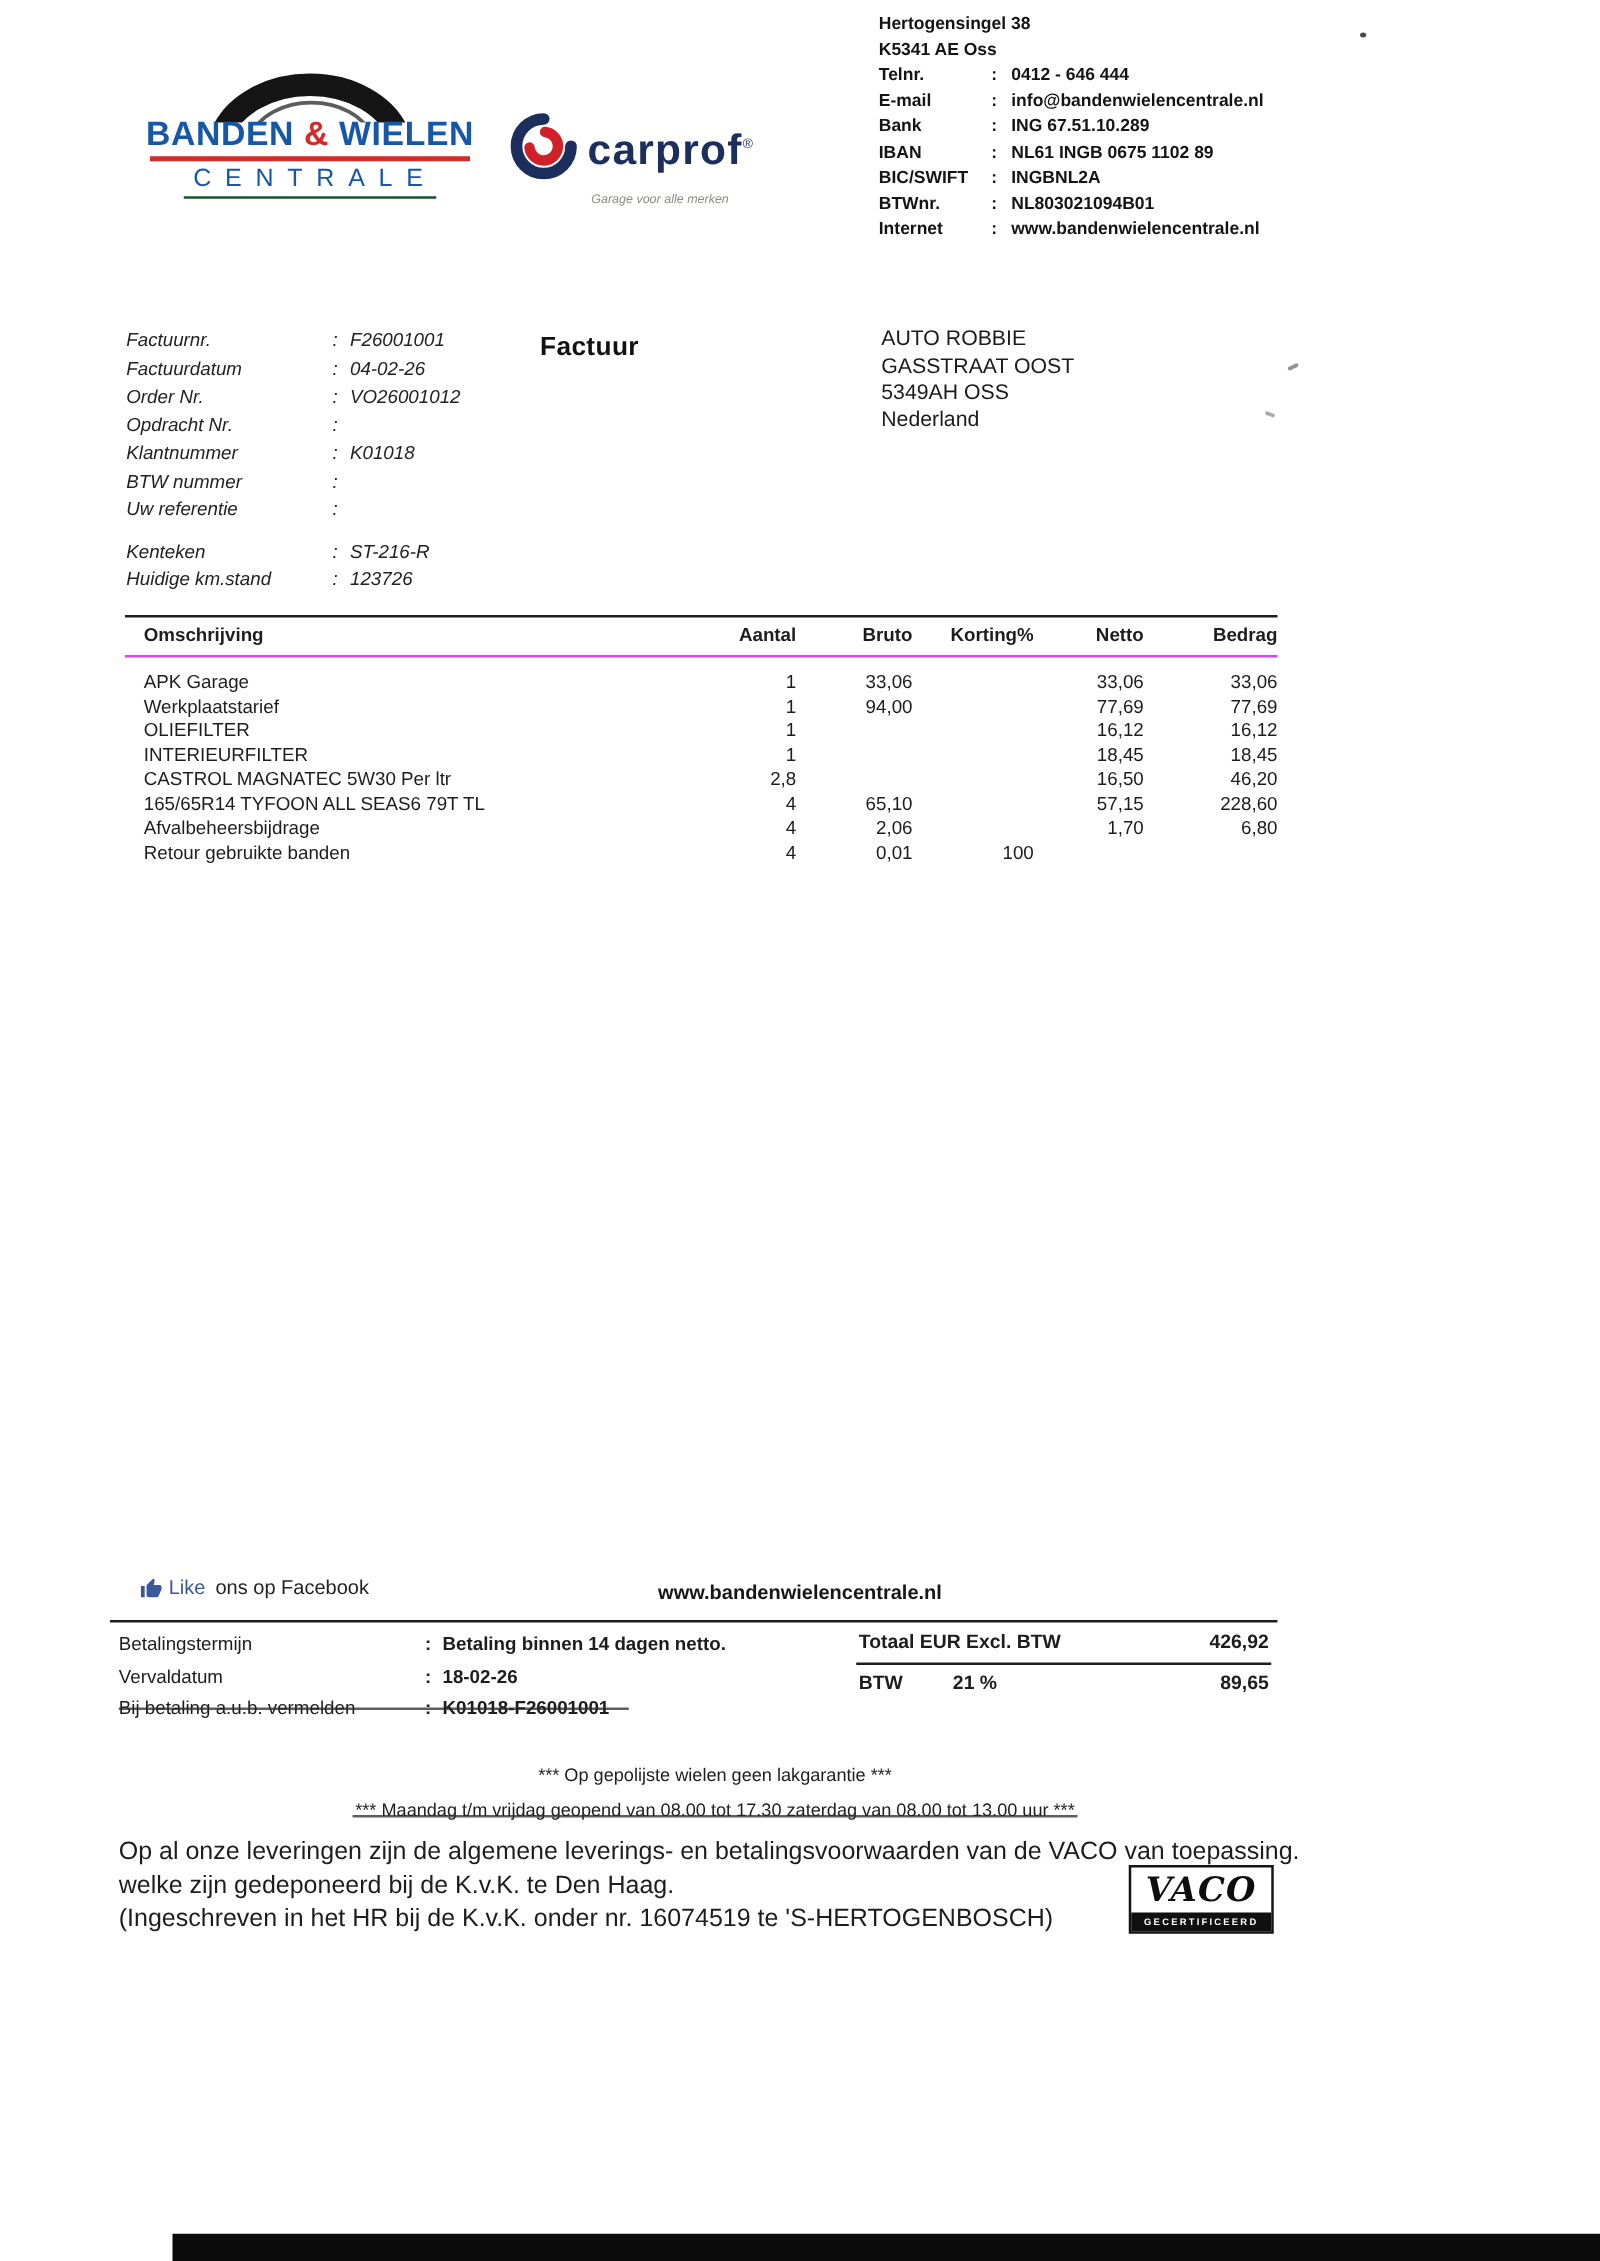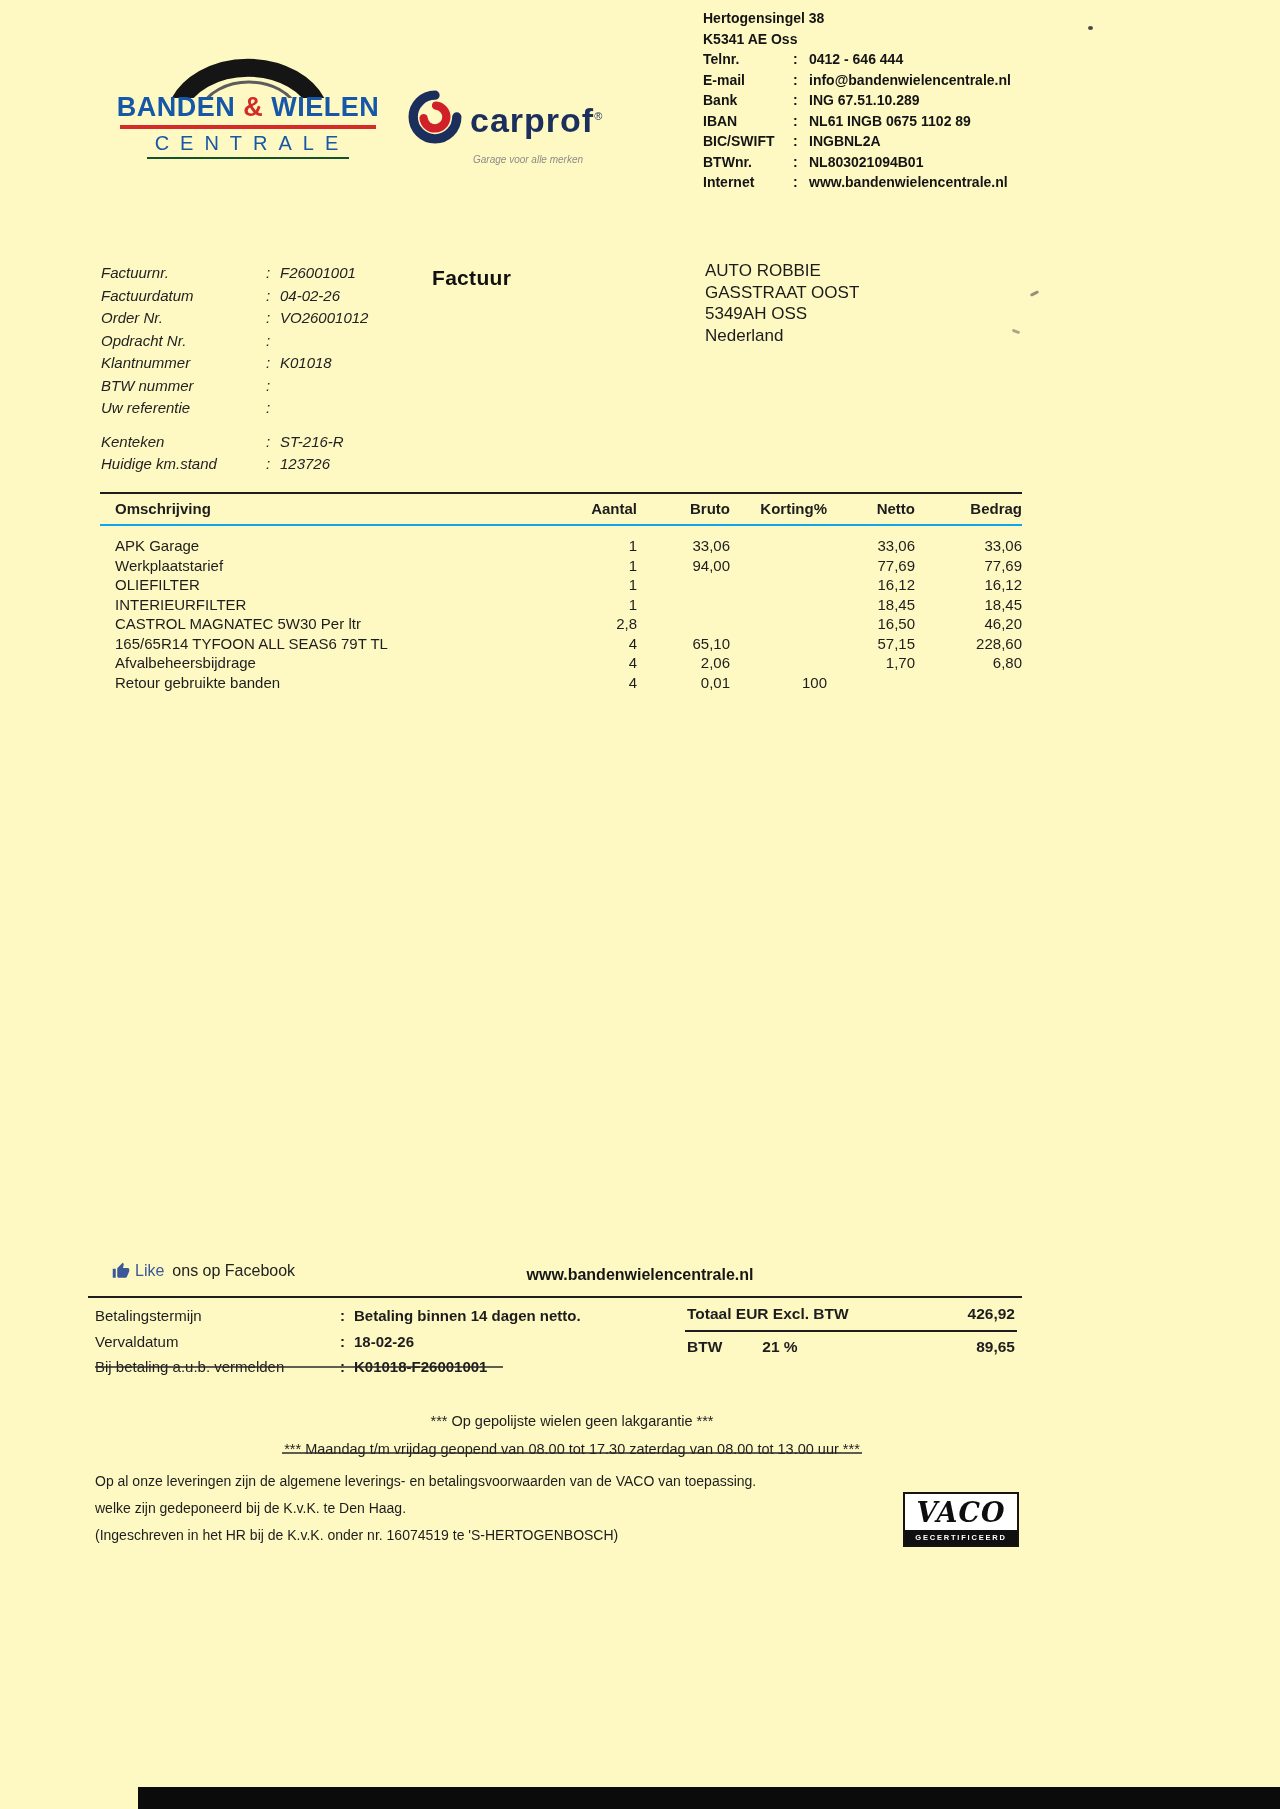--- a/index.html
+++ b/index.html
@@ -4,21 +4,21 @@
 <style>
   * { margin:0; padding:0; box-sizing:border-box; }
   body {
     font-family:"Liberation Sans", sans-serif;
     background:#d9d9d9;
     width:1280px;
   }
   .page {
     position:relative;
     width:1280px; height:1809px;
-    background:#fef9c3;
+    background:#ffffff;
     color:#1d1d1d;
     overflow:hidden;
   }
 
   
   .company {
     position:absolute; left:703px; top:8px; width:345px;
     font-size:14px; font-weight:700; line-height:20.5px; color:#141414;
   }
   .crow { display:flex; }
@@ -75,21 +75,21 @@
 
   
   .items { position:absolute; left:100px; top:492px; width:922px; font-size:15px; }
   .thead, .trow {
     display:grid;
     grid-template-columns:440px 97px 93px 97px 88px 107px;
   }
   .thead {
     font-weight:700;
     border-top:2px solid #1e1e1e;
-    border-bottom:2px solid #0ea5e9;
+    border-bottom:2px solid #d946ef;
     padding:6px 0 7px;
   }
   .tbody { padding-top:10px; }
   .trow { line-height:19.5px; }
   .c-desc { padding-left:15px; text-align:left; }
   .c-num { text-align:right; }
 
   
   .fb {
     position:absolute; left:112px; top:1262px;
@@ -121,21 +121,21 @@
   .tpct { font-weight:700; margin-left:40px; }
   .tvalue { margin-left:auto; font-weight:700; }
 
   .notes {
     position:absolute; left:88px; top:1408px; width:968px;
     text-align:center; font-size:14.5px; line-height:27.5px; color:#1d1d1d;
   }
 
   .legal {
     position:absolute; left:95px; top:1468px;
-    font-size:14px; line-height:27px; color:#1d1d1d;
+    font-size:20px; line-height:27px; color:#1d1d1d;
   }
 
   .vaco {
     position:absolute; left:903px; top:1492px; width:116px;
     border:2px solid #141414; background:#fff;
   }
   .vaco-name {
     font-family:"DejaVu Serif", serif; font-style:italic; font-weight:700;
     font-size:27px; text-align:center; letter-spacing:1px; padding:3px 0 2px; color:#0d0d0d;
   }

